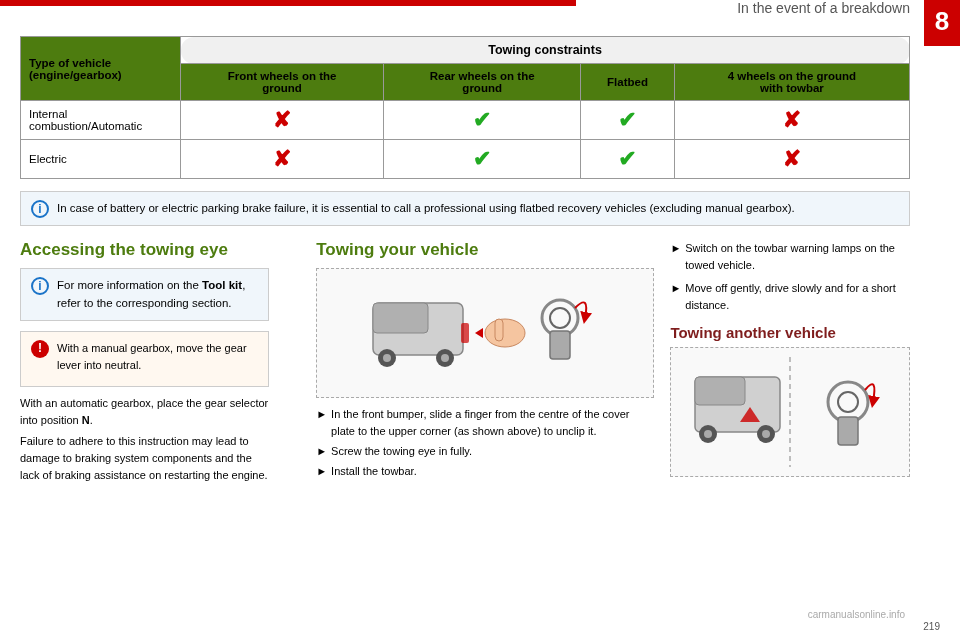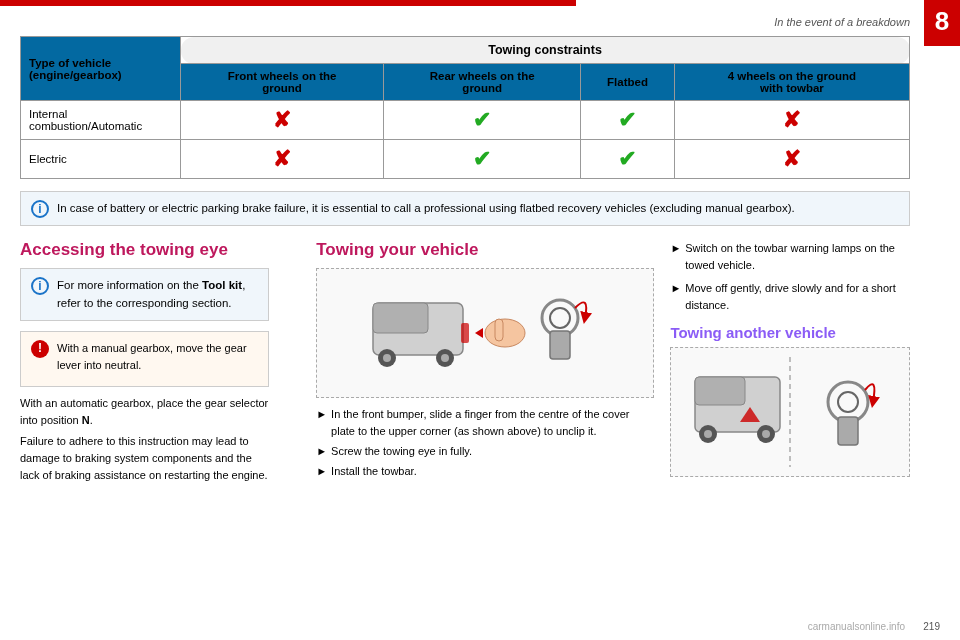--- a/index.html
+++ b/index.html
@@ -32,25 +32,24 @@
       font-size: 26px;
       font-weight: bold;
       text-align: center;
       padding: 8px 0 12px 0;
       line-height: 1;
     }
 
     
     .page-header {
       position: absolute;
-      top: 16px;
+      top: 0;
       right: 50px;
-      font-size: 11px;
+      font-size: 14px;
       color: #555;
-      font-style: italic;
     }
 
     .main-content {
       padding: 24px 50px 16px 20px;
       margin-top: 6px;
     }
 
     
     .towing-table {
       width: 100%;
@@ -58,21 +57,21 @@
       margin-bottom: 12px;
       font-size: 11.5px;
     }
     .towing-table th, .towing-table td {
       border: 1px solid #999;
       padding: 6px 8px;
       vertical-align: middle;
       text-align: center;
     }
     .towing-table th {
-      background: #0369a1;
+      background: #4d7c0f;
       font-weight: bold;
     }
     .towing-table .col-type {
       text-align: left;
       width: 18%;
     }
     .towing-table .header-main {
       background: #f0f0f0;
       font-weight: bold;
       font-size: 12.5px;
@@ -154,27 +153,27 @@
       flex-shrink: 0;
       margin-left: 31px;
     }
     .col-right {
       flex: 1;
     }
 
     h2 {
       font-size: 17px;
       font-weight: bold;
-      color: #be185d;
+      color: #4d7c0f;
       margin-bottom: 8px;
     }
     h3 {
       font-size: 15px;
       font-weight: bold;
-      color: #8b5cf6;
+      color: #7f1d1d;
       margin-bottom: 6px;
     }
 
     .body-text {
       font-size: 11px;
       line-height: 1.55;
       margin-bottom: 4px;
     }
     .body-text b {
       font-weight: bold;
@@ -213,21 +212,21 @@
     }
 
     .another-vehicle-diagram {
       width: 100%;
       height: 130px;
     }
 
     
     .watermark {
       position: absolute;
-      bottom: 8px;
+      bottom: 20px;
       right: 55px;
       font-size: 10px;
       color: #aaa;
     }
 
     .page-number-bottom {
       position: absolute;
       bottom: 8px;
       right: 20px;
       font-size: 10px;

